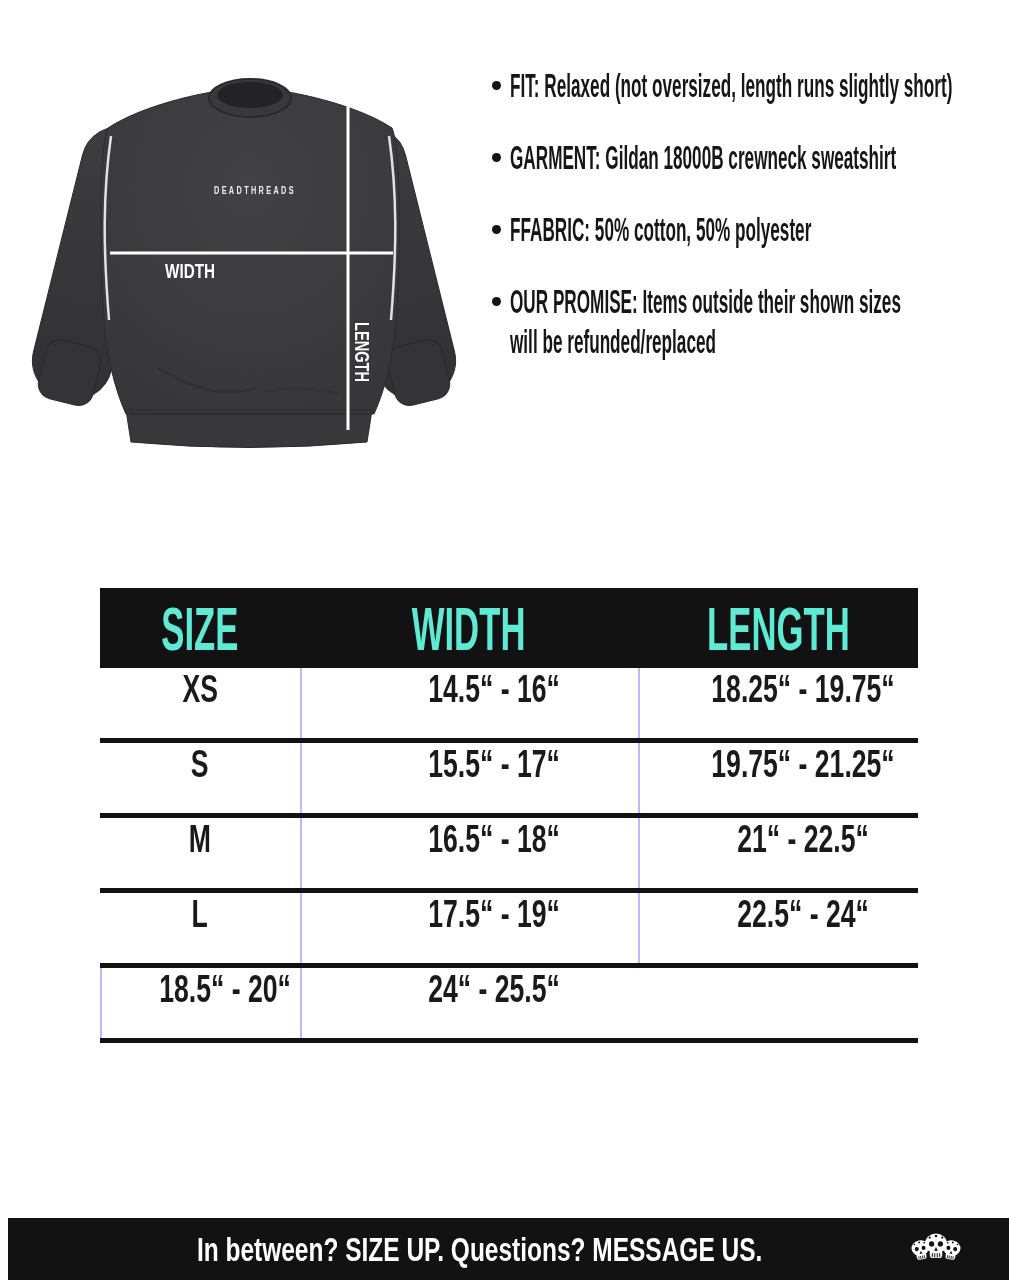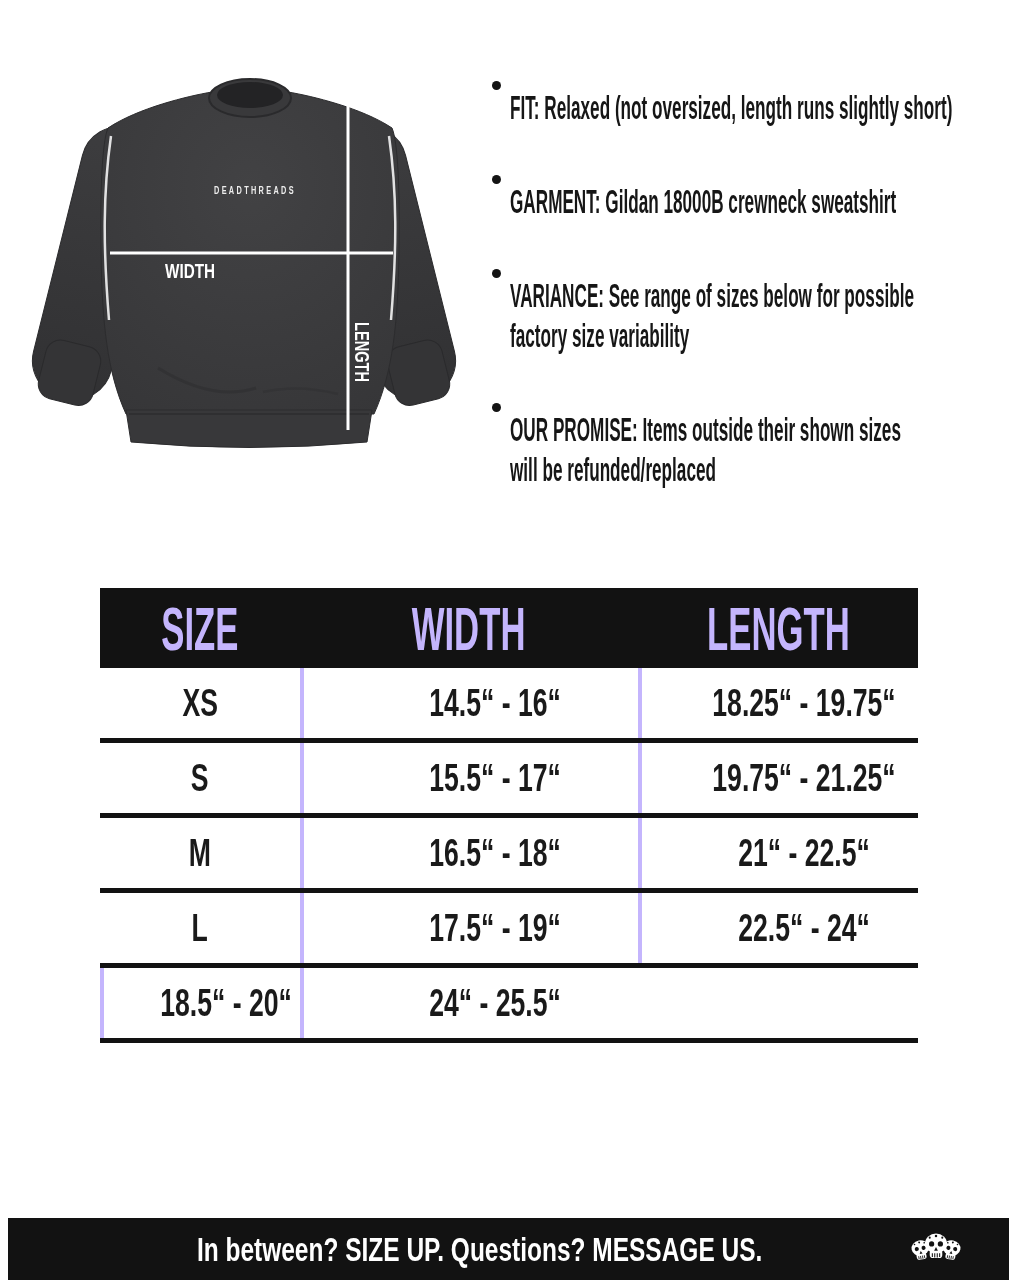--- a/index.html
+++ b/index.html
@@ -14,50 +14,50 @@
   
   .shirt-wrap { position:absolute; left:8px; top:72px; width:472px; height:380px; }
 
   
   .bullets { position:absolute; left:492px; top:66px; width:512px; }
   .bullet-item { display:flex; align-items:flex-start; margin-bottom:32px; }
   .bullet-dot {
     flex:none; width:9px; height:9px; border-radius:50%;
     background:#141414; margin:15px 9px 0 0;
   }
-  .bullet-text { min-width:0;margin-top:22px; }
+  .bullet-text { min-width:0; }
   .bullet-line {
     font-size:33px; font-weight:bold; line-height:40px; white-space:nowrap;
     transform:scaleX(0.52); transform-origin:0 50%; letter-spacing:0;
     color:#161616;
   }
   .bullet-line:empty { display:none; }
 
   
   .size-table { position:absolute; left:100px; top:588px; width:818px; }
   .t-head {
     display:grid; grid-template-columns:200px 338px 280px;
     height:80px; background:#121212;
   }
   .t-head .th {
     display:flex; align-items:center; justify-content:center;
-    color:#c4b5fd; overflow:visible;
+    color:#5eead4; overflow:visible;
   }
   .t-head .th span {
     font-size:62px; font-weight:bold; white-space:nowrap;
     transform:scaleX(0.56); transform-origin:center;
   }
   .t-row {
     display:grid; grid-template-columns:200px 338px 280px;
     height:75px; border-bottom:5px solid #121212;
   }
   .t-row .td {
-    display:flex; align-items:center; justify-content:center; overflow:visible;
-  }
-  .t-row .td.rule { border-left:4px solid #c4b5fd;padding-left:48px; }
+    display:flex; align-items:flex-start; justify-content:center; overflow:visible;
+  }
+  .t-row .td.rule { border-left:2px solid #c4b5fd;padding-left:48px; }
   .t-row .td span {
     font-size:38px; font-weight:bold; white-space:nowrap; color:#1a1a1a;
     transform:scaleX(0.70); transform-origin:center;
   }
 
   
   .footer {
     position:absolute; left:8px; top:1218px; width:1009px; height:62px;
     background:#121212;
   }
@@ -141,22 +141,22 @@
     <div class="bullet-item">
       <span class="bullet-dot"></span>
       <div class="bullet-text">
         <div class="bullet-line">GARMENT: Gildan 18000B crewneck sweatshirt</div>
 
       </div>
     </div>
     <div class="bullet-item">
       <span class="bullet-dot"></span>
       <div class="bullet-text">
-        <div class="bullet-line">VARIANCE: See range of sizes below for possible</div>
-        <div class="bullet-line">factory size variability</div>
+        <div class="bullet-line">FFABRIC: 50% cotton, 50% polyester</div>
+
       </div>
     </div>
     <div class="bullet-item">
       <span class="bullet-dot"></span>
       <div class="bullet-text">
         <div class="bullet-line">OUR PROMISE: Items outside their shown sizes</div>
         <div class="bullet-line">will be refunded/replaced</div>
       </div>
     </div>
   </div>

